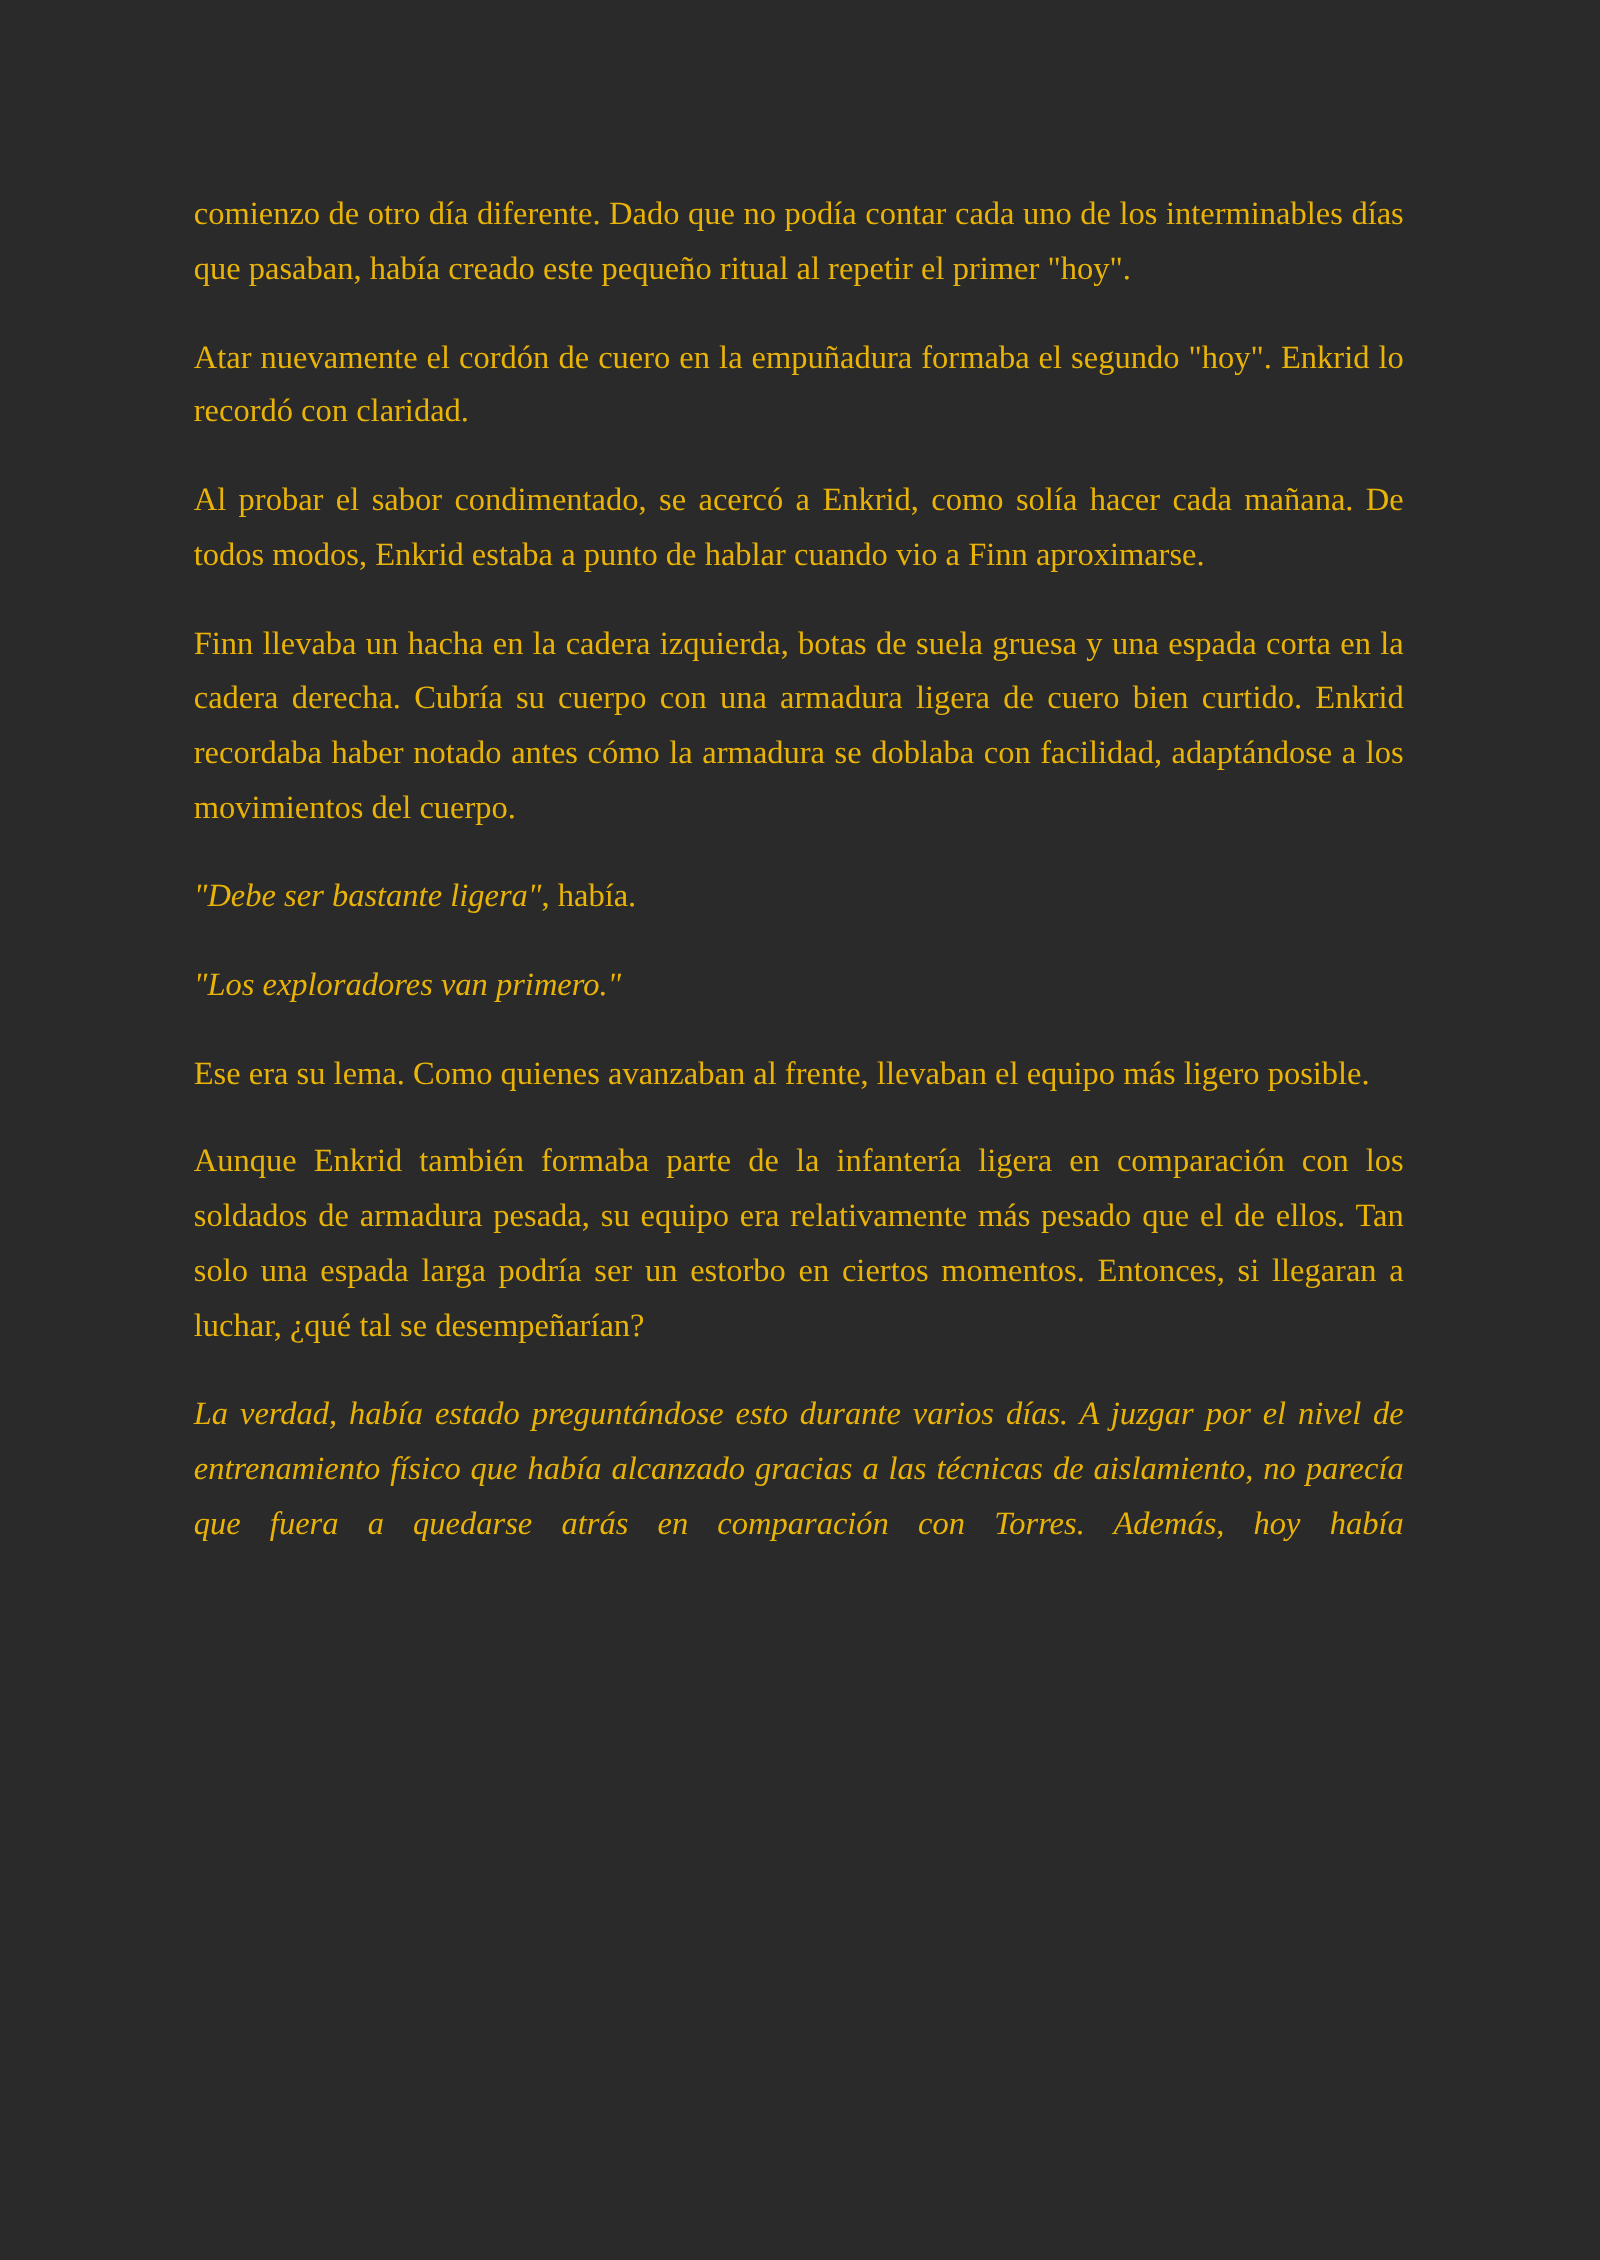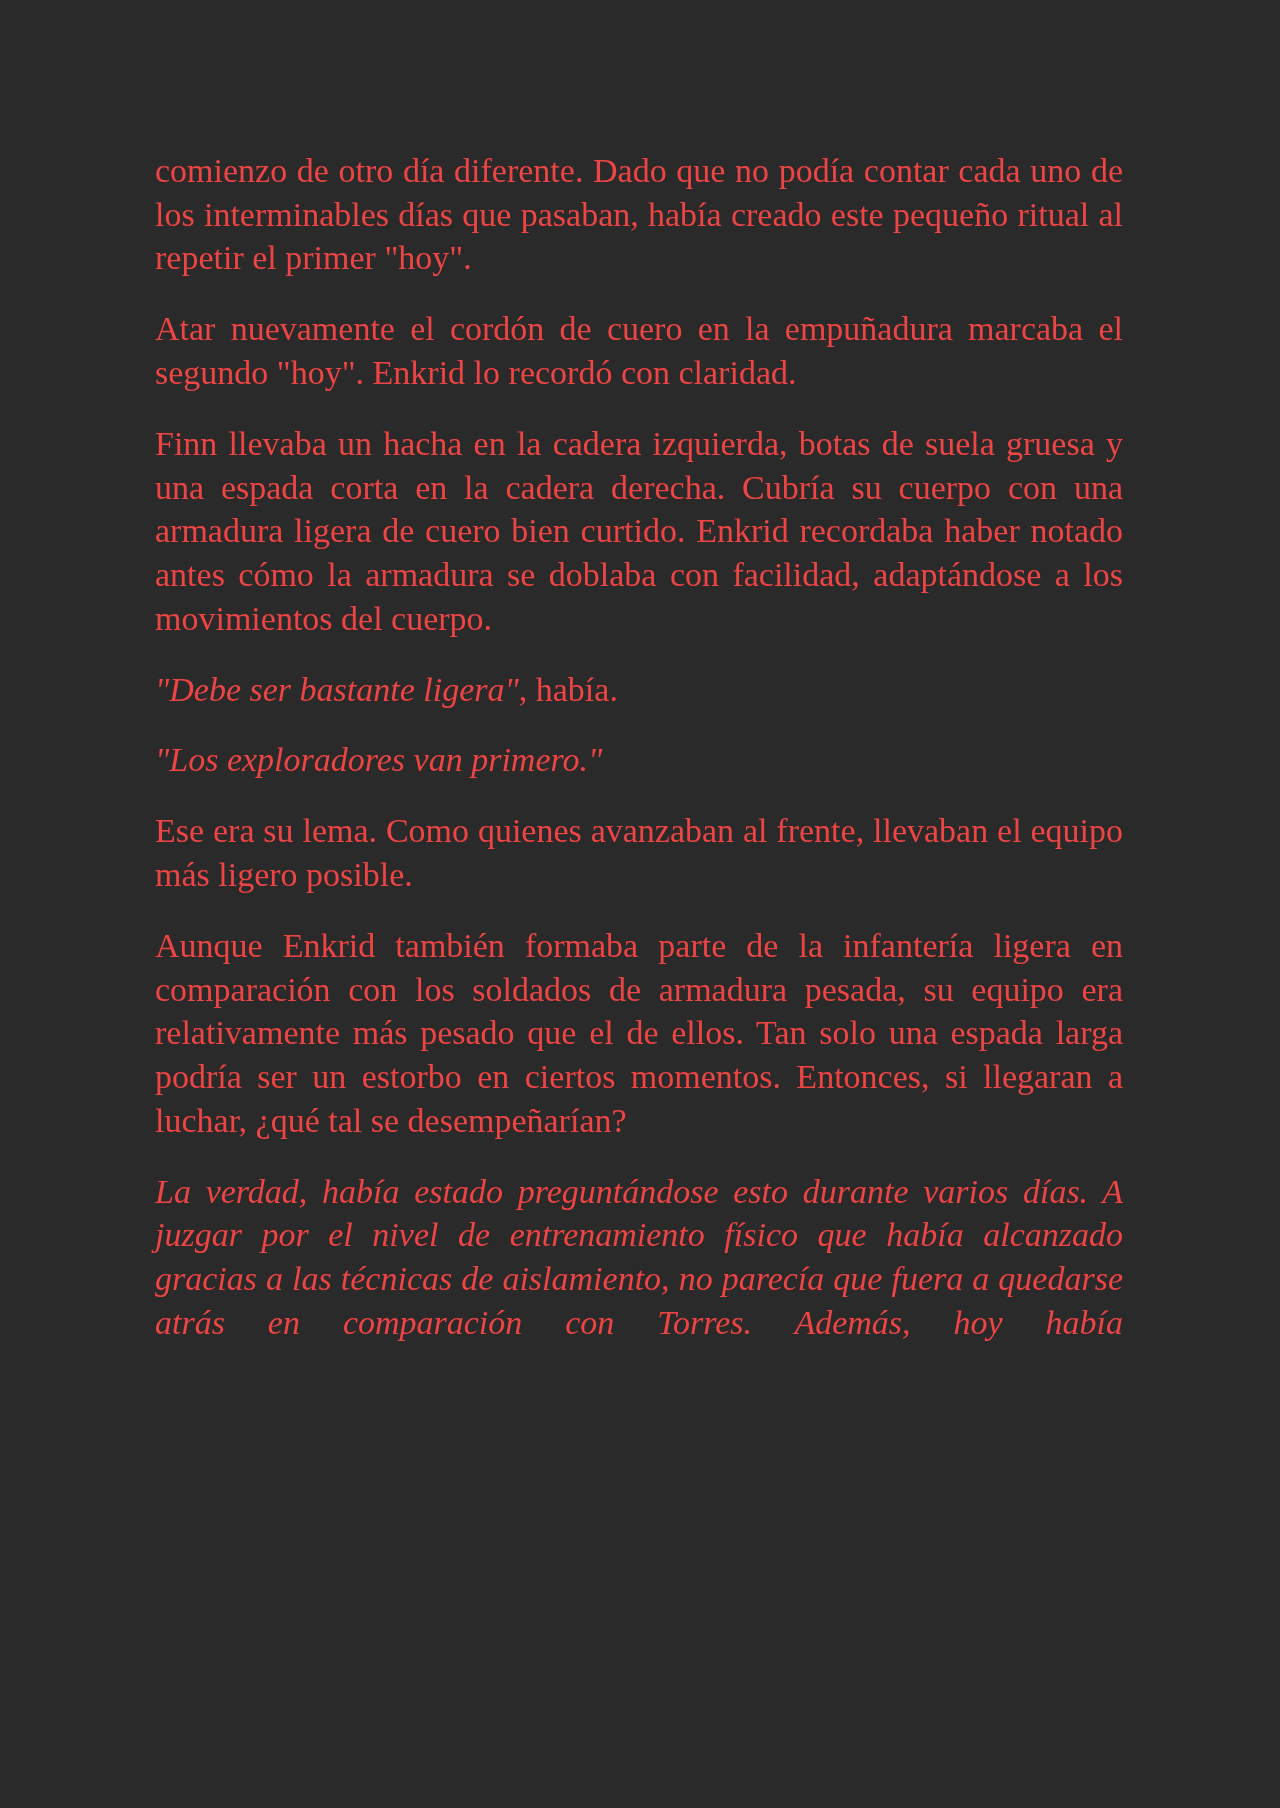--- a/index.html
+++ b/index.html
@@ -12,38 +12,39 @@
       height: 1808px;
       overflow: hidden;
       position: relative;
     }
     .reader {
       position: absolute;
       left: 155px;
       top: 149px;
       width: 968px;
       font-family: "Liberation Serif", "DejaVu Serif", serif;
-      font-size: 34px;
+      font-size: 26px;
       line-height: 43.7px;
-      color: #ef4444;
+      color: #eab308;
       text-align: justify;
     }
     .reader p {
       margin: 0 0 27.2px 0;
       padding: 0;
     }
     .reader em {
       font-style: italic;
     }
   </style>
 </head>
 <body>
 
 <main class="reader">
   <p>comienzo de otro día diferente. Dado que no podía contar cada uno de los interminables días que pasaban, había creado este pequeño ritual al repetir el primer "hoy".</p>
-  <p>Atar nuevamente el cordón de cuero en la empuñadura marcaba el segundo "hoy". Enkrid lo recordó con claridad.</p>
+  <p>Atar nuevamente el cordón de cuero en la empuñadura formaba el segundo "hoy". Enkrid lo recordó con claridad.</p>
+  <p>Al probar el sabor condimentado, se acercó a Enkrid, como solía hacer cada mañana. De todos modos, Enkrid estaba a punto de hablar cuando vio a Finn aproximarse.</p>
   <p>Finn llevaba un hacha en la cadera izquierda, botas de suela gruesa y una espada corta en la cadera derecha. Cubría su cuerpo con una armadura ligera de cuero bien curtido. Enkrid recordaba haber notado antes cómo la armadura se doblaba con facilidad, adaptándose a los movimientos del cuerpo.</p>
   <p><em>"Debe ser bastante ligera"</em><span>, había.</span></p>
   <p><em>"Los exploradores van primero."</em></p>
   <p>Ese era su lema. Como quienes avanzaban al frente, llevaban el equipo más ligero posible.</p>
   <p>Aunque Enkrid también formaba parte de la infantería ligera en comparación con los soldados de armadura pesada, su equipo era relativamente más pesado que el de ellos. Tan solo una espada larga podría ser un estorbo en ciertos momentos. Entonces, si llegaran a luchar, ¿qué tal se desempeñarían?</p>
   <p style="text-align-last: justify; font-style: italic;">La verdad, había estado preguntándose esto durante varios días. A juzgar por el nivel de entrenamiento físico que había alcanzado gracias a las técnicas de aislamiento, no parecía que fuera a quedarse atrás en comparación con Torres. Además, hoy había</p>
 </main>
 
 </body></html>

